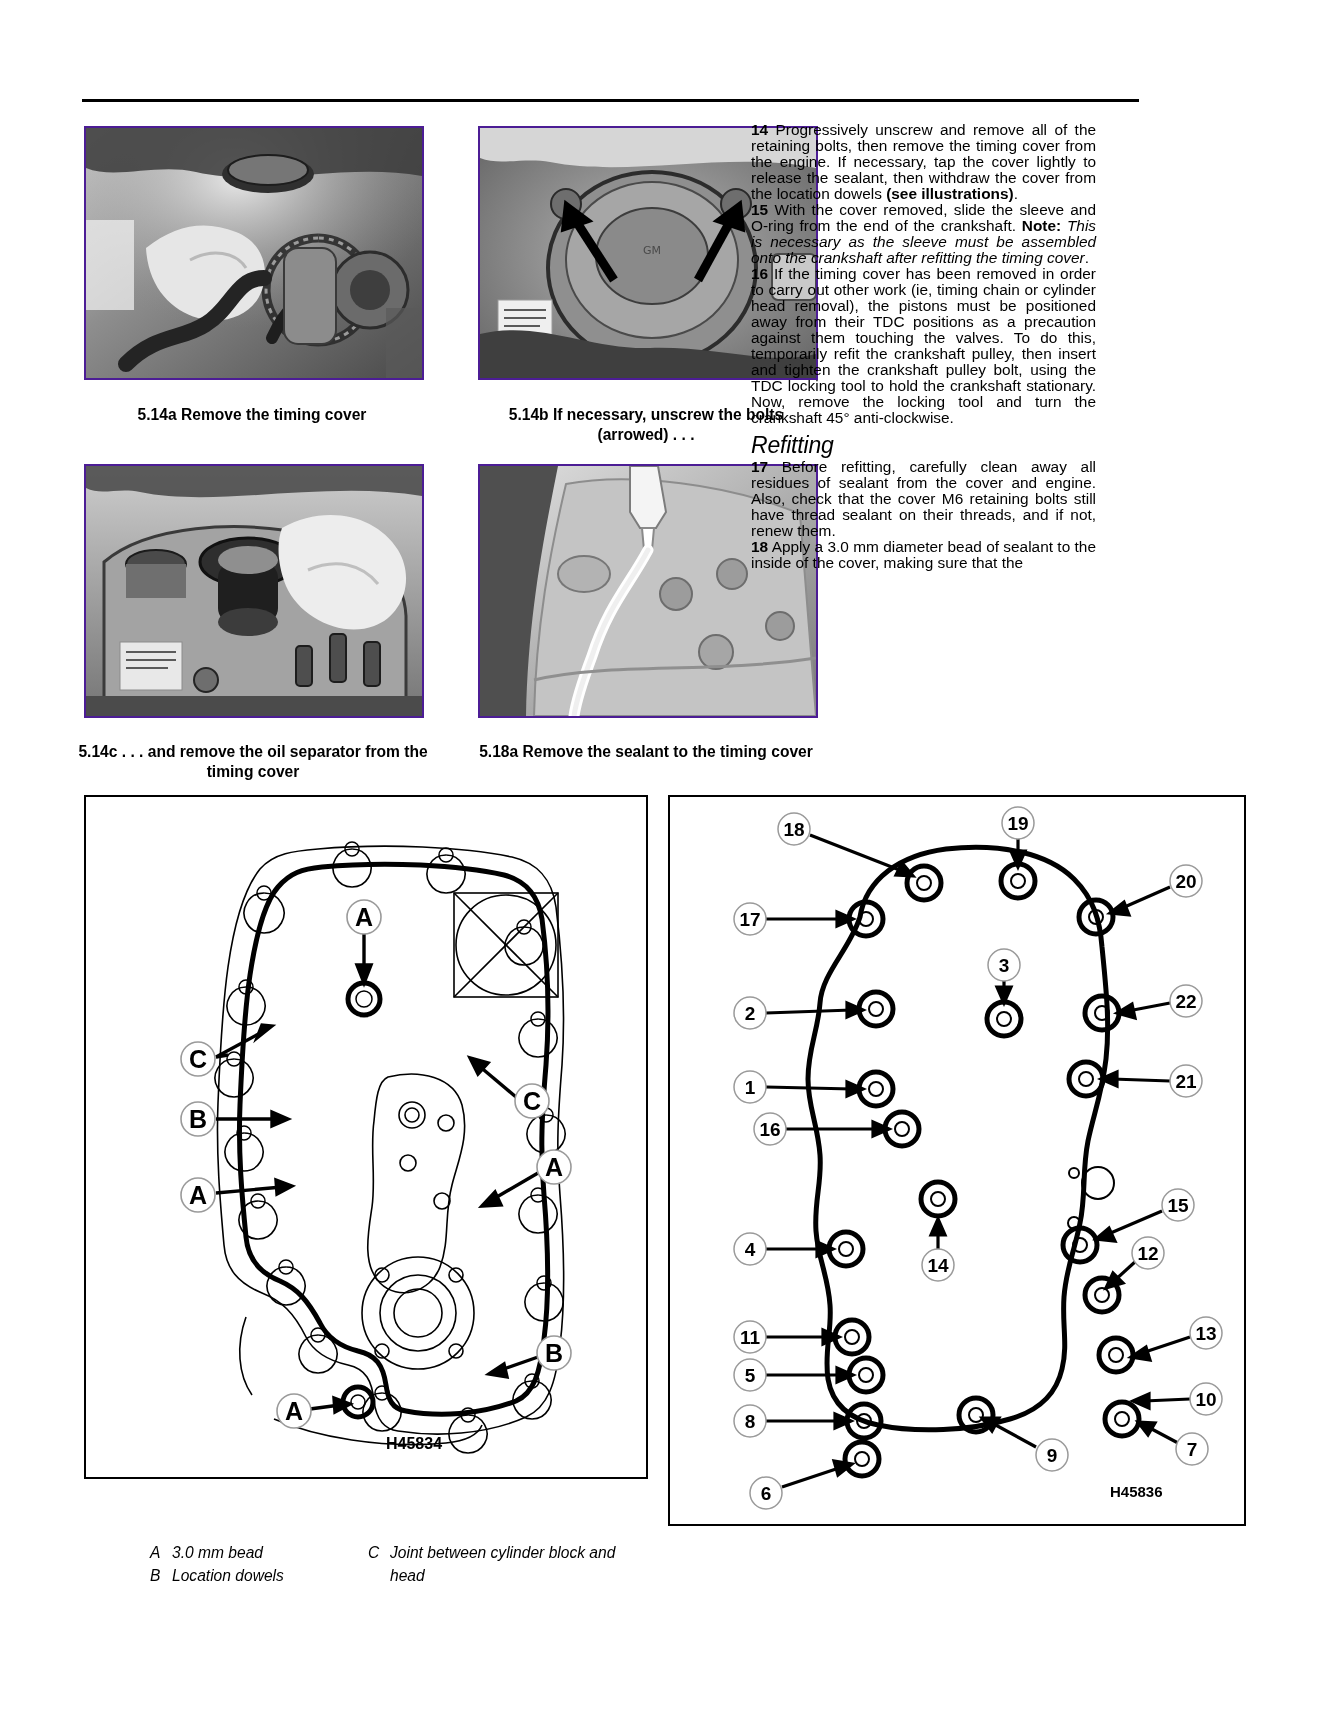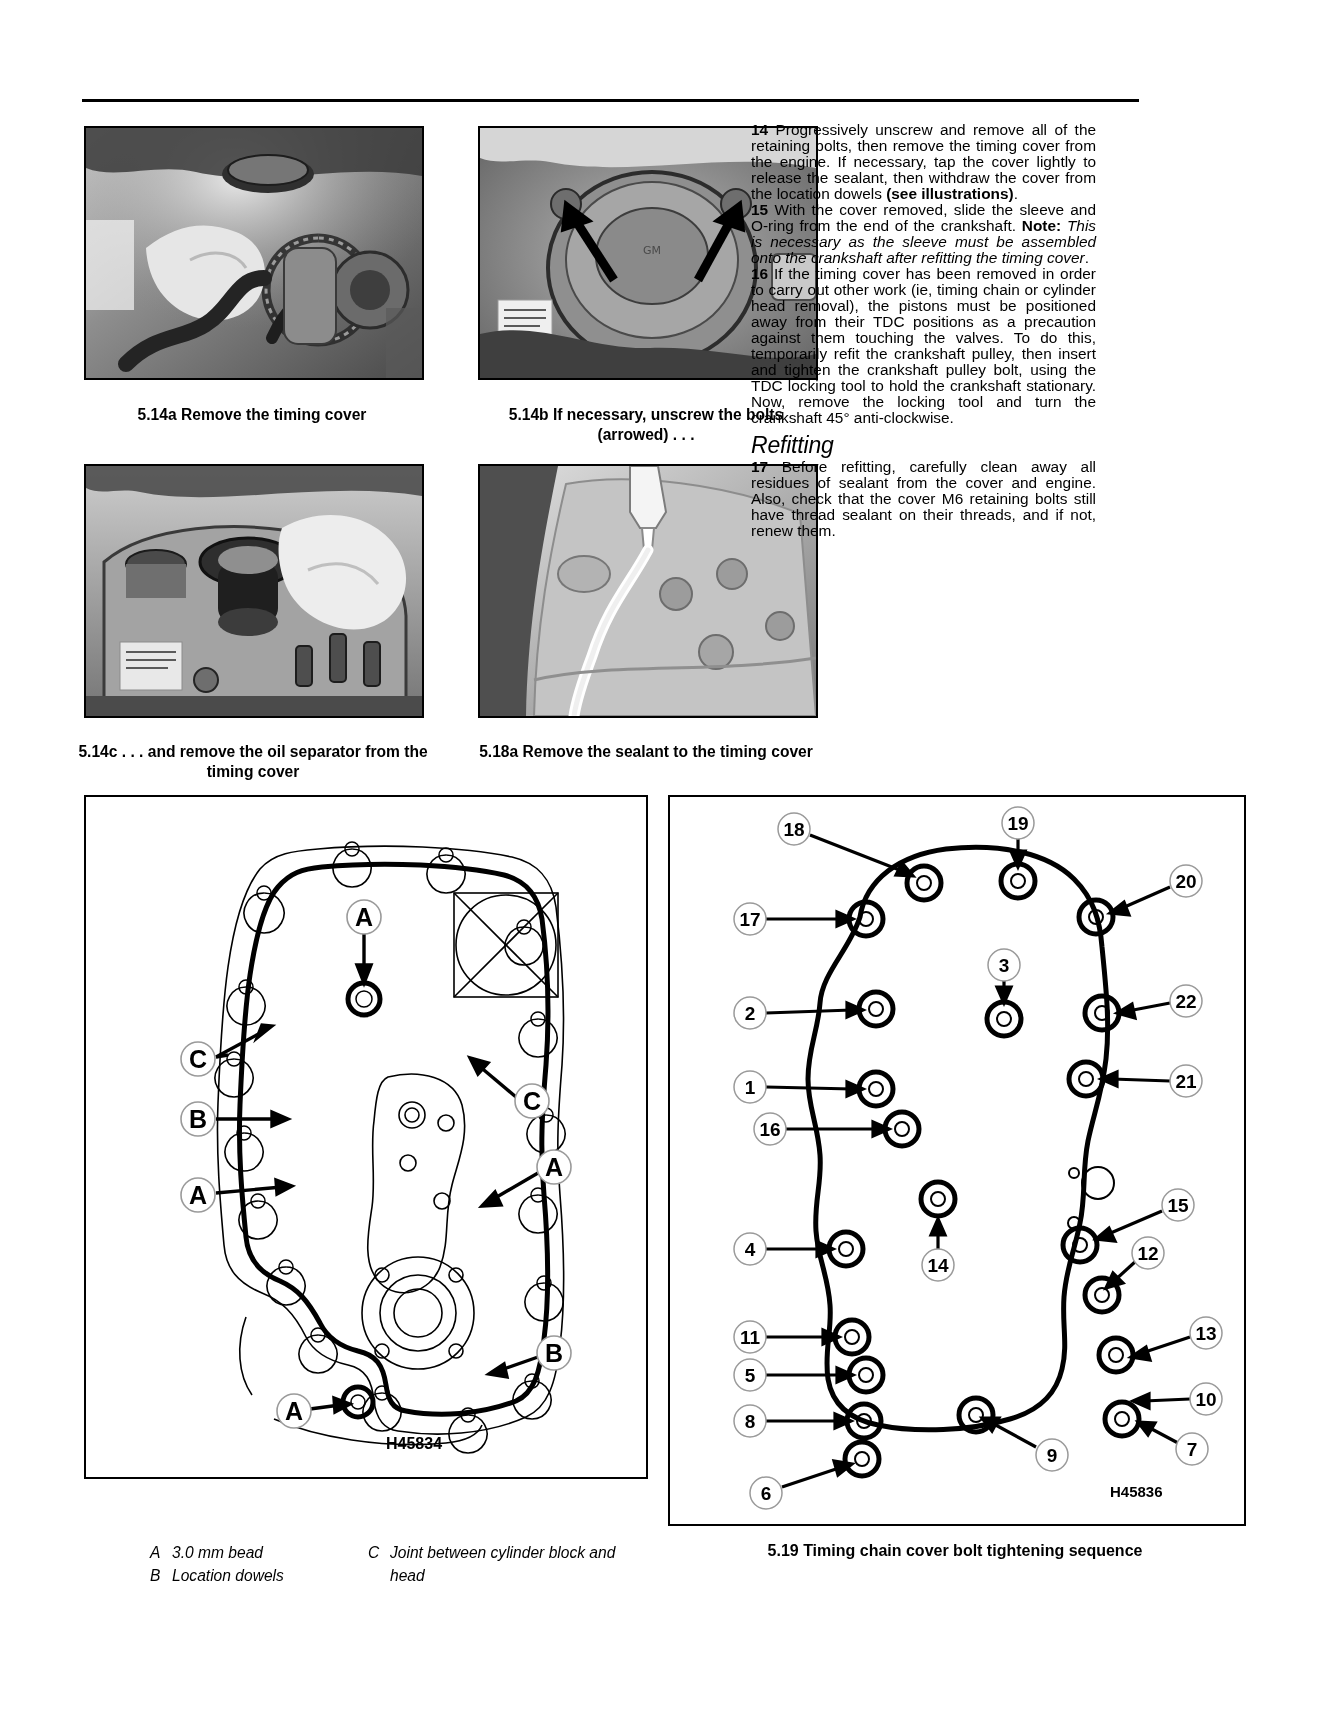--- a/index.html
+++ b/index.html
@@ -42,21 +42,21 @@
     left: 82px;
     top: 99px;
     width: 1057px;
     height: 3px;
     background: #000;
   }
 
   
   .photo-box {
     position: absolute;
-    border: 2px solid #000000;
+    border: 2px solid #4c1d95;
     background: #f9a8d4;
     overflow: hidden;
   }
   .photo-inner { position: absolute; inset: 0; }
 
   .cap {
     position: absolute;
     font-size: 15.6px;
     font-weight: bold;
     text-align: center;
@@ -284,20 +284,24 @@
     <p>
       <span class="num">16</span>
       <span>If the timing cover has been removed in order to carry out other work (ie, timing chain or cylinder head removal), the pistons must be positioned away from their TDC positions as a precaution against them touching the valves. To do this, temporarily refit the crankshaft pulley, then insert and tighten the crankshaft pulley bolt, using the TDC locking tool to hold the crankshaft stationary. Now, remove the locking tool and turn the crankshaft 45° anti-clockwise.</span>
     </p>
 
     <div class="subhead">Refitting</div>
 
     <p>
       <span class="num">17</span>
       <span>Before refitting, carefully clean away all residues of sealant from the cover and engine. Also, check that the cover M6 retaining bolts still have thread sealant on their threads, and if not, renew them.</span>
+    </p>
+    <p>
+      <span class="num">18</span>
+      <span>Apply a 3.0 mm diameter bead of sealant to the inside of the cover, making sure that the</span>
     </p>
   </div>
 
   <div class="diagram-panel" style="left:84px; top:795px; width:560px; height:680px;">
     <svg viewBox="0 0 560 680" width="560" height="680">
       <g fill="none" stroke="#000">
 
         <path d="M232,52 C300,46 378,50 426,60 C452,66 466,82 470,110
                  C476,158 480,210 476,268 C472,318 470,352 474,398
                  C478,448 480,500 474,548 C470,586 462,610 440,620
@@ -704,15 +708,14 @@
           <text x="536" y="543">13</text>
           <text x="536" y="609">10</text>
           <text x="522" y="659">7</text>
         </g>
       </g>
 
       <text x="440" y="700" font-family="Liberation Sans, sans-serif" font-size="15" font-weight="bold" fill="#000">H45836</text>
     </svg>
   </div>
 
-  <div class="dcap" style="left:668px; top:1542px; width:574px;">5.19  Timing chain cover bolt tightening sequence</div>
 
 </div>
 
 </body></html>

